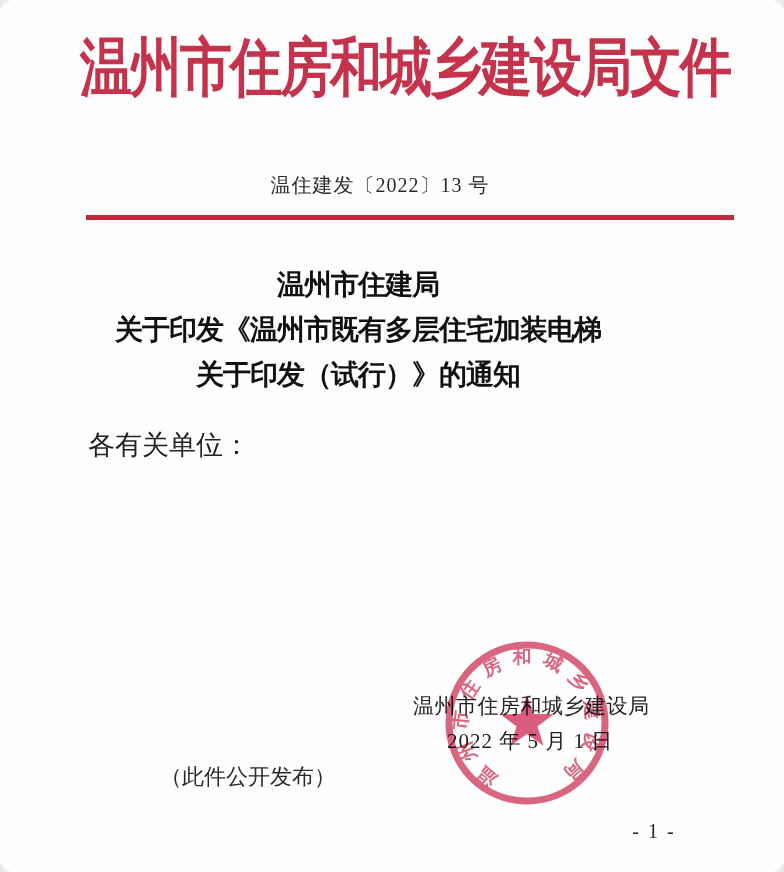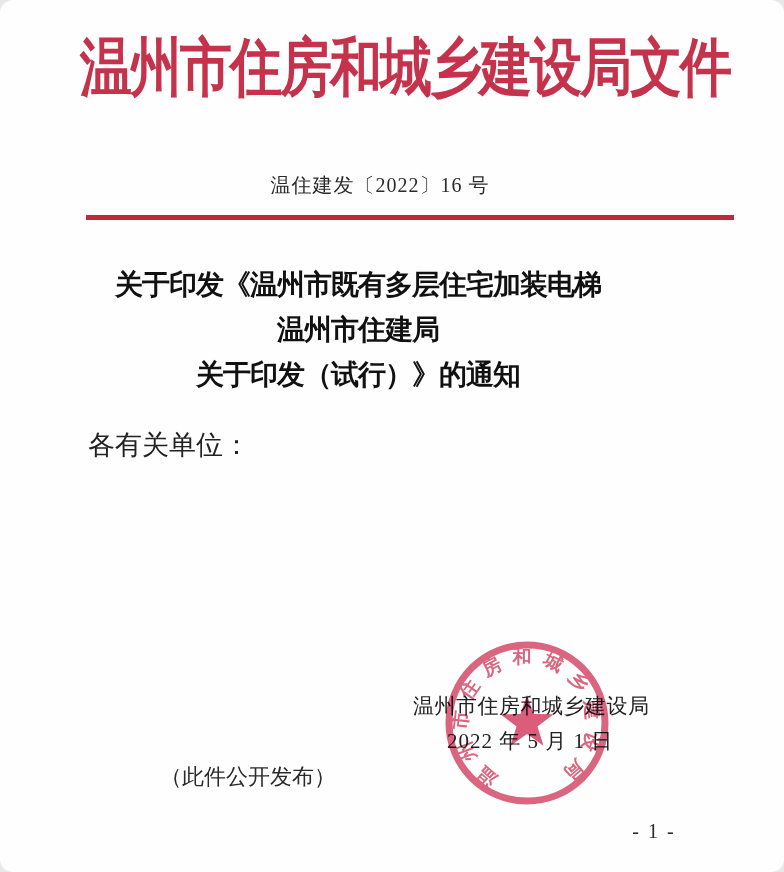--- a/index.html
+++ b/index.html
@@ -125,27 +125,27 @@
     color: #2a2a2a;
   }
 </style>
 </head>
 <body>
 
 <div class="page">
 
   <div class="banner">温州市住房和城乡建设局文件</div>
 
-  <div class="docnum">温住建发〔2022〕16 号</div>
+  <div class="docnum">温住建发〔2022〕13 号</div>
 
   <div class="redline"></div>
 
   <div class="title">
+    <div>温州市住建局</div>
     <div>关于印发《温州市既有多层住宅加装电梯</div>
-    <div>温州市住建局</div>
     <div>关于印发（试行）》的通知</div>
   </div>
 
   <div class="body-block">
     <div class="salutation">各有关单位：</div>
   </div>
 
   <div class="sig-agency">温州市住房和城乡建设局</div>
 
   <div class="sig-date">2022 年 5 月 1 日</div>

